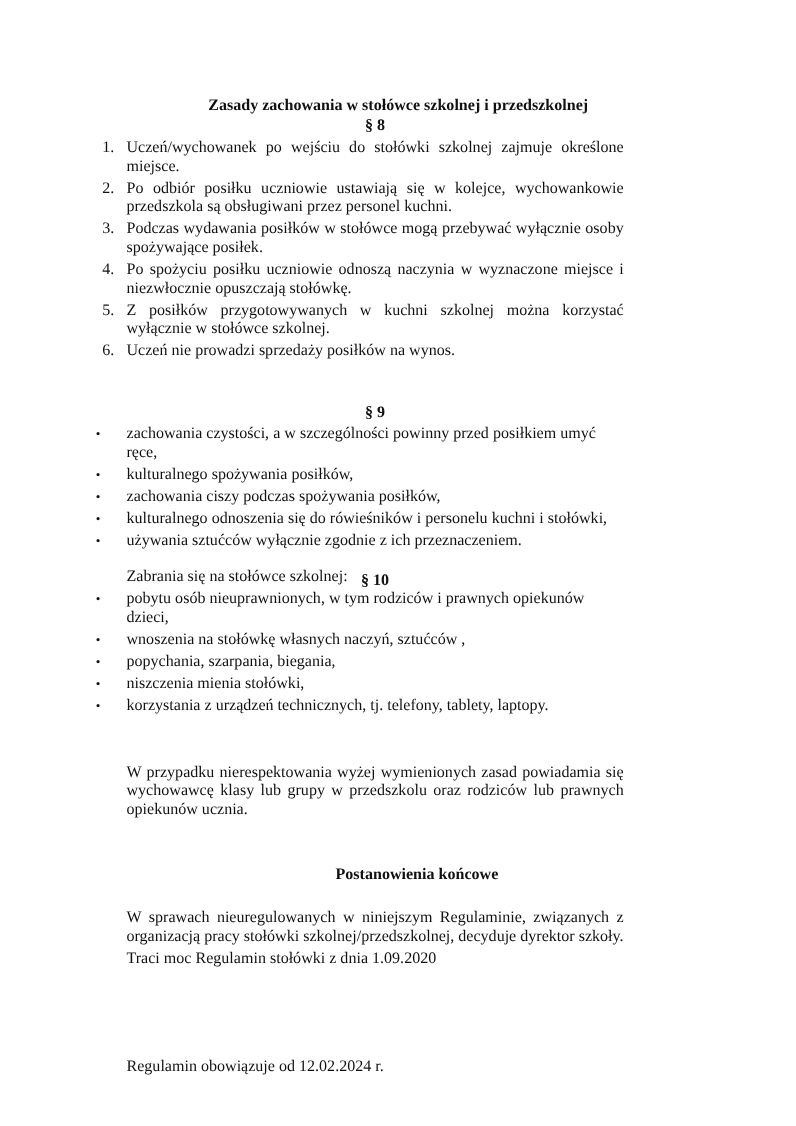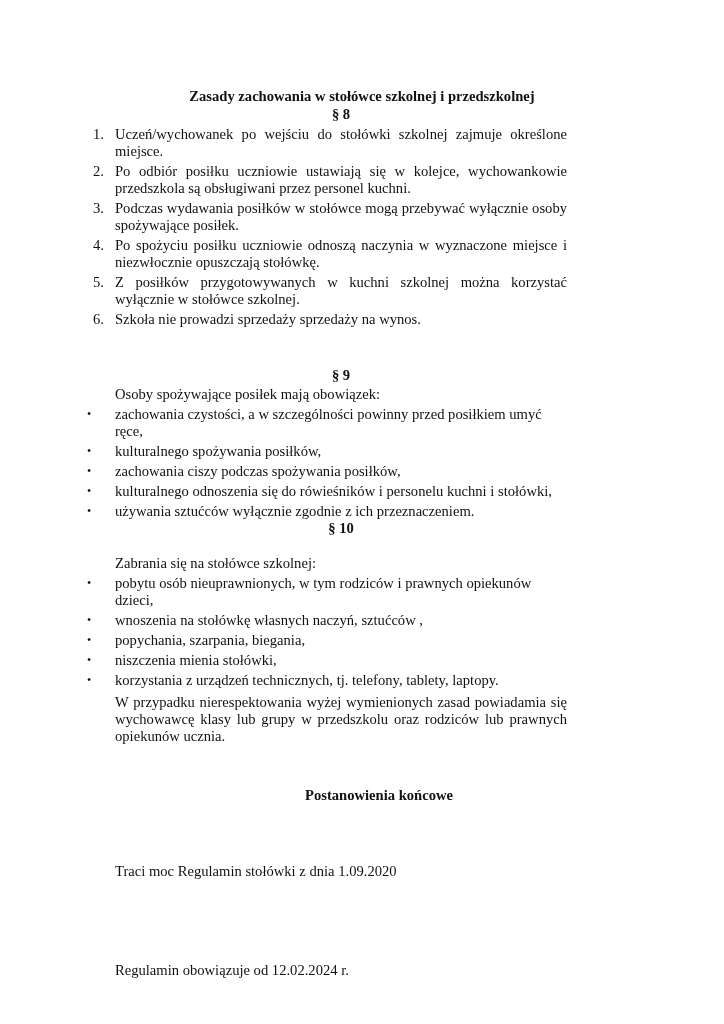--- a/index.html
+++ b/index.html
@@ -39,27 +39,26 @@
     <div class="item">
         <span class="num">4.</span>
         <p>Po spożyciu posiłku uczniowie odnoszą naczynia w wyznaczone miejsce i niezwłocznie opuszczają stołówkę.</p>
       </div>
     <div class="item">
         <span class="num">5.</span>
         <p>Z posiłków przygotowywanych w kuchni szkolnej można korzystać wyłącznie w stołówce szkolnej.</p>
       </div>
     <div class="item">
         <span class="num">6.</span>
-        <p>Szkoła nie prowadzi sprzedaży sprzedaży na wynos.</p>
+        <p>Uczeń nie prowadzi sprzedaży posiłków na wynos.</p>
       </div>
   </div>
 
   <div class="center" style="top:367px;">§ 9</div>
   <div class="blk" style="top:386px;">
-    <p style="margin-bottom:3px;">Osoby spożywające posiłek mają obowiązek:</p>
     <div class="item">
         <span class="bul">•</span>
         <p>zachowania czystości, a w szczególności powinny przed posiłkiem umyć ręce,</p>
       </div>
     <div class="item">
         <span class="bul">•</span>
         <p>kulturalnego spożywania posiłków,</p>
       </div>
     <div class="item">
         <span class="bul">•</span>
@@ -69,21 +68,21 @@
         <span class="bul">•</span>
         <p>kulturalnego odnoszenia się do rówieśników i personelu kuchni i stołówki,</p>
       </div>
     <div class="item">
         <span class="bul">•</span>
         <p>używania sztućców wyłącznie zgodnie z ich przeznaczeniem.</p>
       </div>
   </div>
 
   <div class="center" style="top:520px;">§ 10</div>
-  <div class="blk" style="top:555px;">
+  <div class="blk" style="top:516px;">
     <p style="margin-bottom:3px;">Zabrania się na stołówce szkolnej:</p>
     <div class="item">
         <span class="bul">•</span>
         <p>pobytu osób nieuprawnionych, w tym rodziców i prawnych opiekunów dzieci,</p>
       </div>
     <div class="item">
         <span class="bul">•</span>
         <p>wnoszenia na stołówkę własnych naczyń, sztućców ,</p>
       </div>
     <div class="item">
@@ -96,16 +95,17 @@
       </div>
     <div class="item">
         <span class="bul">•</span>
         <p>korzystania z urządzeń technicznych, tj. telefony, tablety, laptopy.</p>
       </div>
   </div>
 
   <div class="blk just" style="top:694px;">W przypadku nierespektowania wyżej wymienionych zasad powiadamia się wychowawcę klasy lub grupy w przedszkolu oraz rodziców lub prawnych opiekunów ucznia.</div>
 
   <div class="center" style="top:787px; left:305px; width:150px; text-align:left;">Postanowienia końcowe</div>
+  <div class="blk just" style="top:826px;">W sprawach nieuregulowanych w niniejszym Regulaminie, związanych z organizacją pracy stołówki szkolnej/przedszkolnej, decyduje dyrektor szkoły.</div>
   <div class="blk" style="top:863px;"> Traci moc Regulamin stołówki z dnia 1.09.2020</div>
   <div class="blk" style="top:962px;">Regulamin obowiązuje od 12.02.2024 r.</div>
 
 </div>
 
 </body></html>

